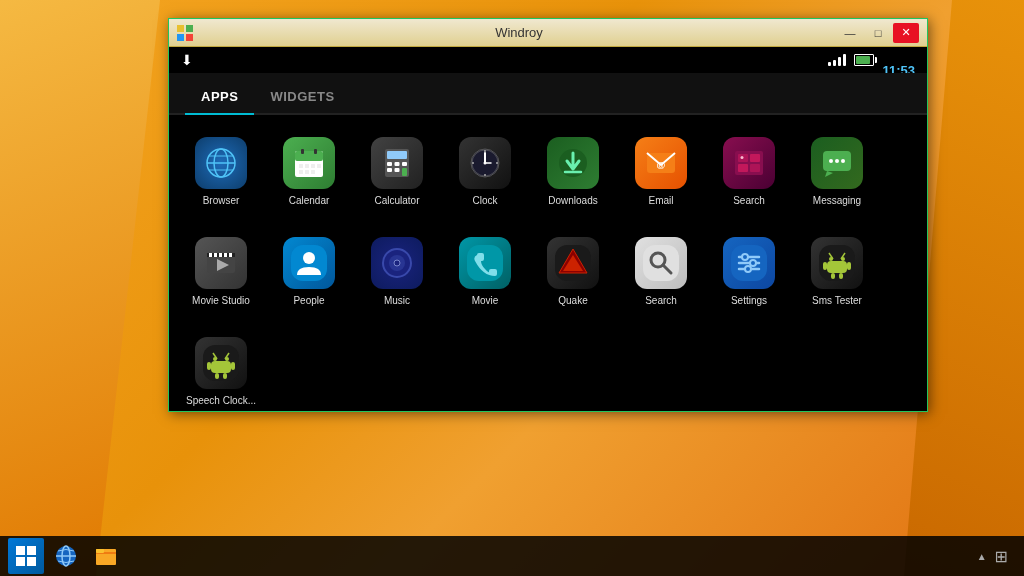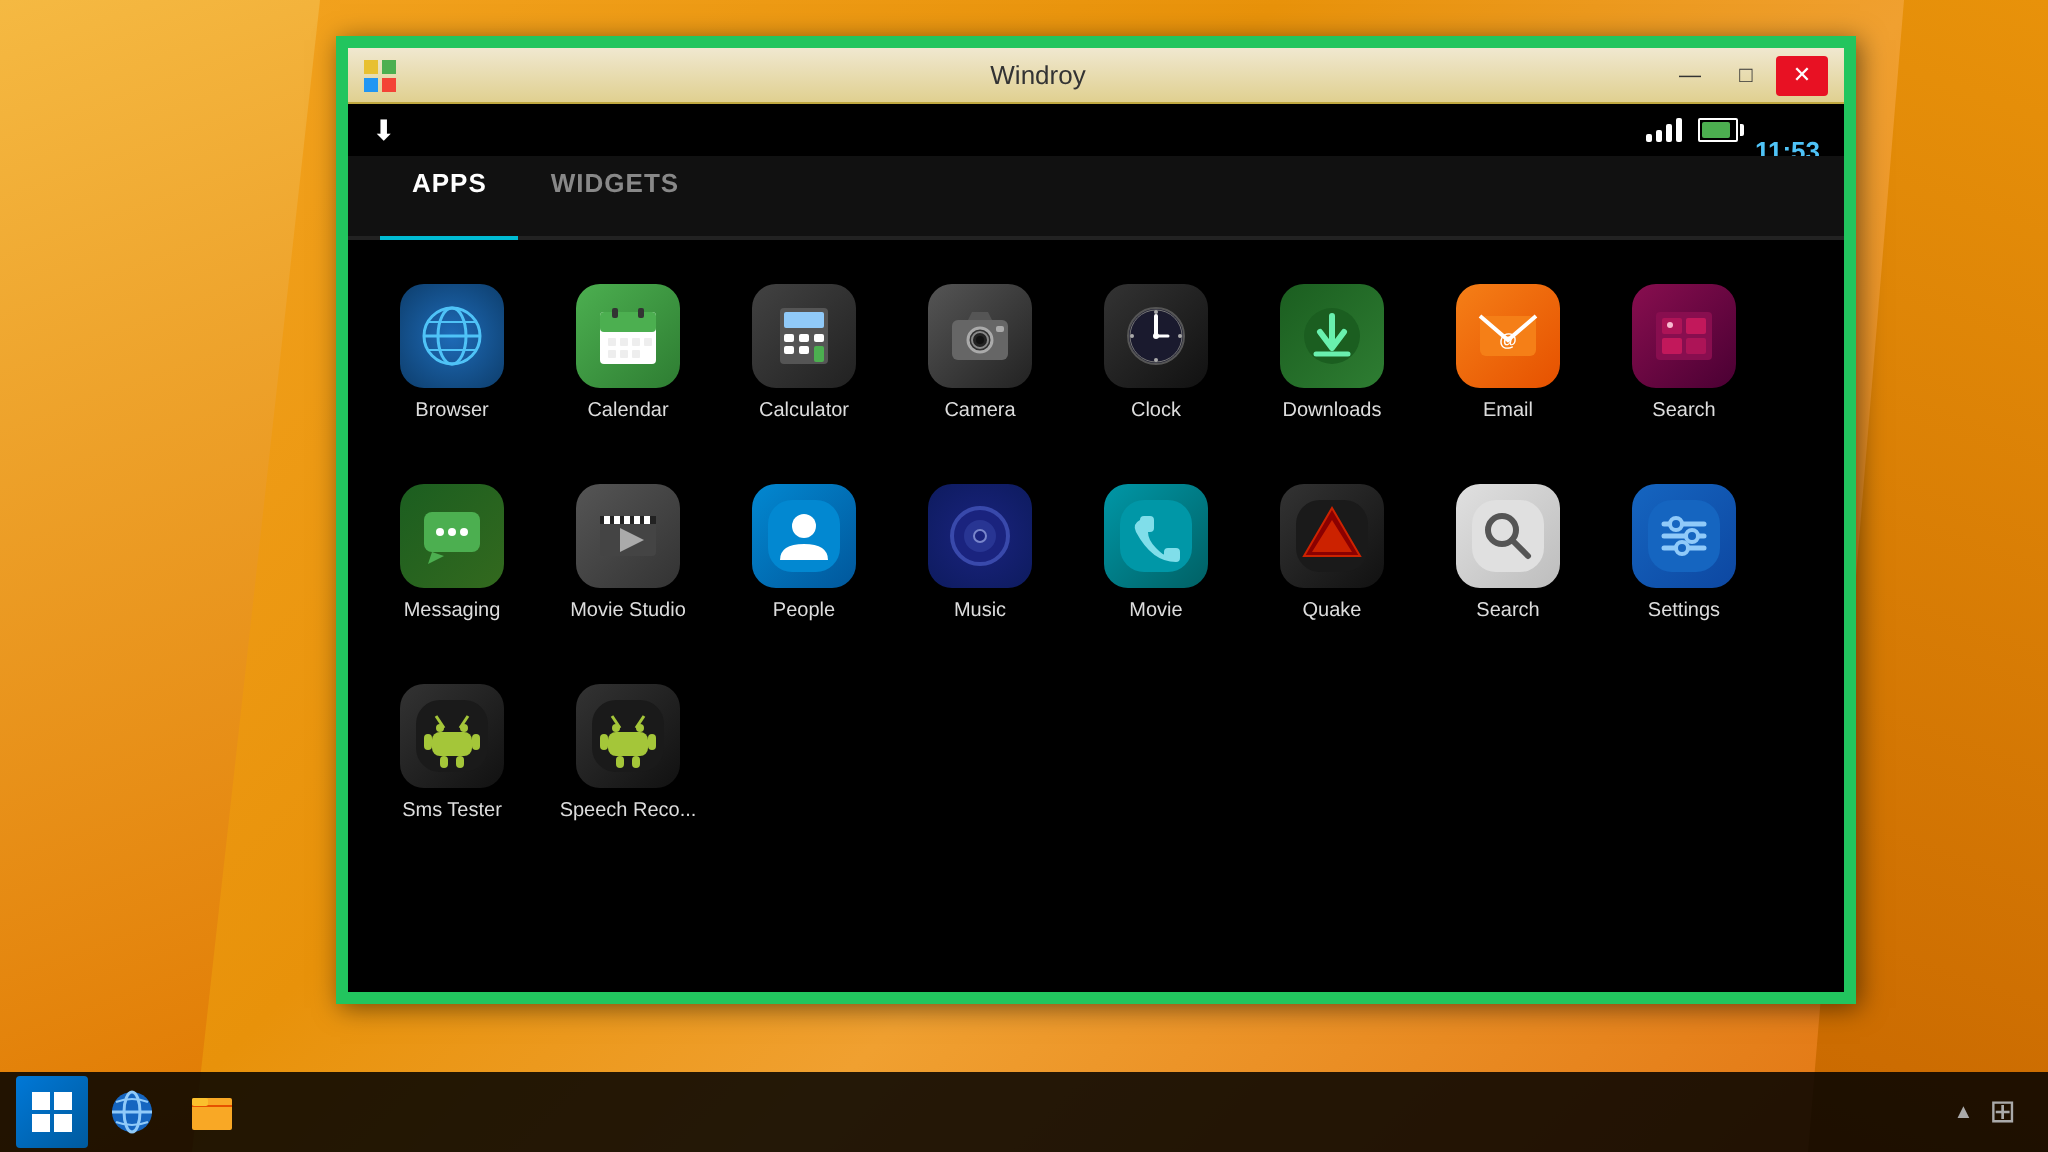--- a/index.html
+++ b/index.html
@@ -59,23 +59,23 @@
       display: flex; align-items: center; gap: 8px;
       color: white; font-size: 12px;
       padding-right: 8px;
     }
 
     
     .windroy-window {
       position: absolute;
       left: 168px; top: 18px;
       width: 760px;
-      height: 484px;
+      height: 394px;
       background: #1a1a1a;
-      border: 6px solid #22c55e;
+      border: 1px solid #22c55e;
       box-shadow: 2px 2px 12px rgba(0,0,0,0.5);
     }
 
     
     .title-bar {
       height: 28px;
       background: linear-gradient(to bottom, #f0e8d0, #e0d090);
       display: flex;
       align-items: center;
       padding: 0 8px;
@@ -172,20 +172,21 @@
       background: #111;
       display: flex;
       align-items: flex-end;
       padding: 0 16px;
       border-bottom: 2px solid #222;
     }
     .tab {
       height: 36px;
       padding: 0 16px;
       display: flex;
+      align-items: center;
       color: #888;
       font-size: 13px;
       font-weight: bold;
       letter-spacing: 0.5px;
       cursor: pointer;
       border-bottom: 2px solid transparent;
       margin-bottom: -2px;
     }
     .tab.active {
       color: #fff;
@@ -352,33 +353,20 @@
             <rect x="15.5" y="17" width="5" height="4" rx="1" fill="#fff"></rect>
             <rect x="23" y="17" width="5" height="4" rx="1" fill="#fff"></rect>
             <rect x="8" y="23" width="5" height="4" rx="1" fill="#fff"></rect>
             <rect x="15.5" y="23" width="5" height="4" rx="1" fill="#fff"></rect>
             <rect x="23" y="23" width="5" height="8" rx="1" fill="#4CAF50"></rect>
           </svg>
         </div>
         <span class="app-label">Calculator</span>
       </div>
 
-      <div class="app-item">
-        <div class="app-icon icon-camera">
-          <svg class="icon-svg" viewBox="0 0 36 36">
-            <rect x="4" y="10" width="28" height="20" rx="3" fill="#666"></rect>
-            <path d="M12 10 L14 6 L22 6 L24 10" fill="#555"></path>
-            <circle cx="18" cy="20" r="6" fill="#333" stroke="#aaa" stroke-width="1.5"></circle>
-            <circle cx="18" cy="20" r="4" fill="#222" stroke="#888" stroke-width="1"></circle>
-            <circle cx="18" cy="20" r="2" fill="#111"></circle>
-            <rect x="26" y="13" width="4" height="3" rx="1" fill="#aaa"></rect>
-          </svg>
-        </div>
-        <span class="app-label">Camera</span>
-      </div>
 
       <div class="app-item">
         <div class="app-icon icon-clock">
           <svg class="icon-svg" viewBox="0 0 36 36">
             <circle cx="18" cy="18" r="14" fill="#1a1a2e" stroke="#555" stroke-width="1"></circle>
             <circle cx="18" cy="18" r="13" fill="none" stroke="#777" stroke-width="0.5"></circle>
             <line x1="18" y1="18" x2="18" y2="8" stroke="#fff" stroke-width="2" stroke-linecap="round"></line>
             <line x1="18" y1="18" x2="24" y2="18" stroke="#fff" stroke-width="1.5" stroke-linecap="round"></line>
             <circle cx="18" cy="18" r="1.5" fill="#fff"></circle>
             <circle cx="18" cy="6" r="1" fill="#aaa"></circle>
@@ -554,21 +542,21 @@
             <circle cx="24" cy="14" r="2" fill="#a4c639"></circle>
             <rect x="8" y="16" width="20" height="12" rx="4" fill="#a4c639"></rect>
             <rect x="4" y="17" width="4" height="8" rx="2" fill="#a4c639"></rect>
             <rect x="28" y="17" width="4" height="8" rx="2" fill="#a4c639"></rect>
             <rect x="12" y="28" width="4" height="6" rx="2" fill="#a4c639"></rect>
             <rect x="20" y="28" width="4" height="6" rx="2" fill="#a4c639"></rect>
             <line x1="10" y1="8" x2="14" y2="14" stroke="#a4c639" stroke-width="1.5"></line>
             <line x1="26" y1="8" x2="22" y2="14" stroke="#a4c639" stroke-width="1.5"></line>
           </svg>
         </div>
-        <span class="app-label">Speech Reco...</span>
+        <span class="app-label">Speech Clock...</span>
       </div>
 
     </div>
   </div>
 </div>
 
 <div class="taskbar">
 
   <div class="taskbar-start">
     <svg viewBox="0 0 22 22" fill="none">

